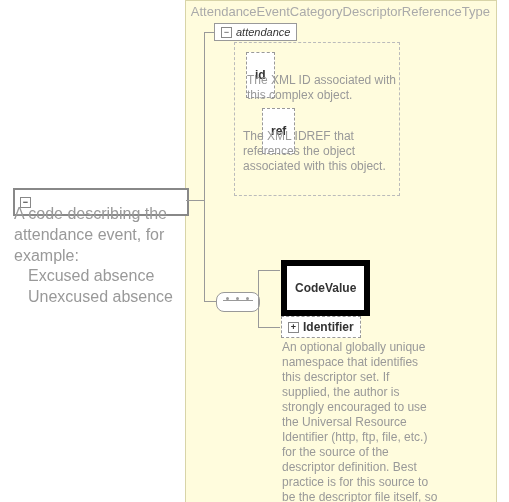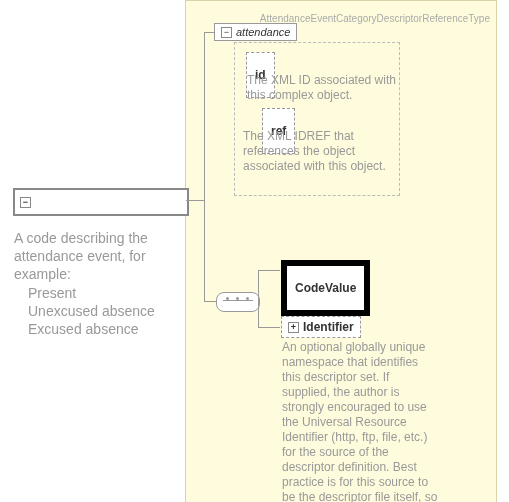--- a/index.html
+++ b/index.html
@@ -1,21 +1,21 @@
 <!DOCTYPE html>
 <html><head>
 <meta charset="utf-8">
 <style>
 body{margin:0;font-family:Arial,sans-serif;font-size:11px;color:#666;background:#fff}
 .canvas{position:relative;width:509px;height:502px}
 .panel{position:absolute;left:185px;top:0;width:310px;height:502px;background:#fffcdd;border:1px solid #d8d4a8}
-.panel-title{position:absolute;top:12px;right:6px;color:#aaa;font-size:10px}
+.panel-title{position:absolute;top:3px;right:6px;color:#aaa;font-size:13px}
 .root-box{position:absolute;left:13px;top:188px;width:172px;height:24px;background:#fff;border:2px solid #888;display:flex;align-items:center;font-weight:bold;font-size:12px;color:#333}
 .root-box .pm{border:1px solid #888;width:9px;height:9px;margin:0 5px;display:flex;align-items:center;justify-content:center;font-size:9px;line-height:1;color:#333}
-.root-desc{position:absolute;left:14px;top:229px;width:168px;color:#999;font-size:14px;line-height:1.3}
+.root-desc{position:absolute;left:14px;top:204px;width:168px;color:#999;font-size:16px;line-height:1.3}
 .root-desc .ex{padding-left:14px}
 .attr-hdr{position:absolute;left:214px;top:23px;border:1px solid #999;background:#fff;padding:2px 6px;font-style:italic;color:#333;display:flex;align-items:center;gap:4px}
 .pm2{border:1px solid #888;width:9px;height:9px;display:inline-flex;align-items:center;justify-content:center;font-size:9px;color:#333}
 .attr-grp{position:absolute;left:234px;top:42px;width:164px;height:152px;border:1px dashed #bbb}
 .fld{position:absolute;background:#fff;border:1px dashed #999;padding:15px 8px;font-weight:bold;font-size:12px;color:#333}
 .fld-solid{border:6px solid #000000}
 .fd{position:absolute;width:150px;color:#999;font-size:12px;line-height:1.25}
 .seq{position:absolute;left:216px;top:292px;width:42px;height:18px;border:1px solid #999;border-radius:8px;background:#fff}
 .seq::before{content:"";position:absolute;left:6px;top:7px;width:30px;height:0;border-top:1px solid #999}
 .seq .d{position:absolute;top:4px;width:3px;height:3px;background:#999;border-radius:50%}
@@ -29,23 +29,22 @@
 <div class="canvas">
   <div class="panel">
     <div class="panel-title">AttendanceEventCategoryDescriptorReferenceType</div>
   </div>
 
   <div class="root-box">
     <span class="pm">−</span>
   </div>
   <div class="root-desc">
     <div>A code describing the attendance event, for example:</div>
-    <div class="ex">Present</div>
+    <div class="ex">Excused absence</div>
     <div class="ex">Unexcused absence</div>
-    <div class="ex">Excused absence</div>
   </div>
 
   <div class="ln" style="left:186px;top:200px;width:18px;height:1px"></div>
   <div class="ln" style="left:204px;top:32px;width:1px;height:270px"></div>
   <div class="ln" style="left:204px;top:32px;width:10px;height:1px"></div>
   <div class="ln" style="left:204px;top:301px;width:12px;height:1px"></div>
 
   <div class="attr-hdr">
     <span class="pm2">−</span>
     <span>attendance</span>

